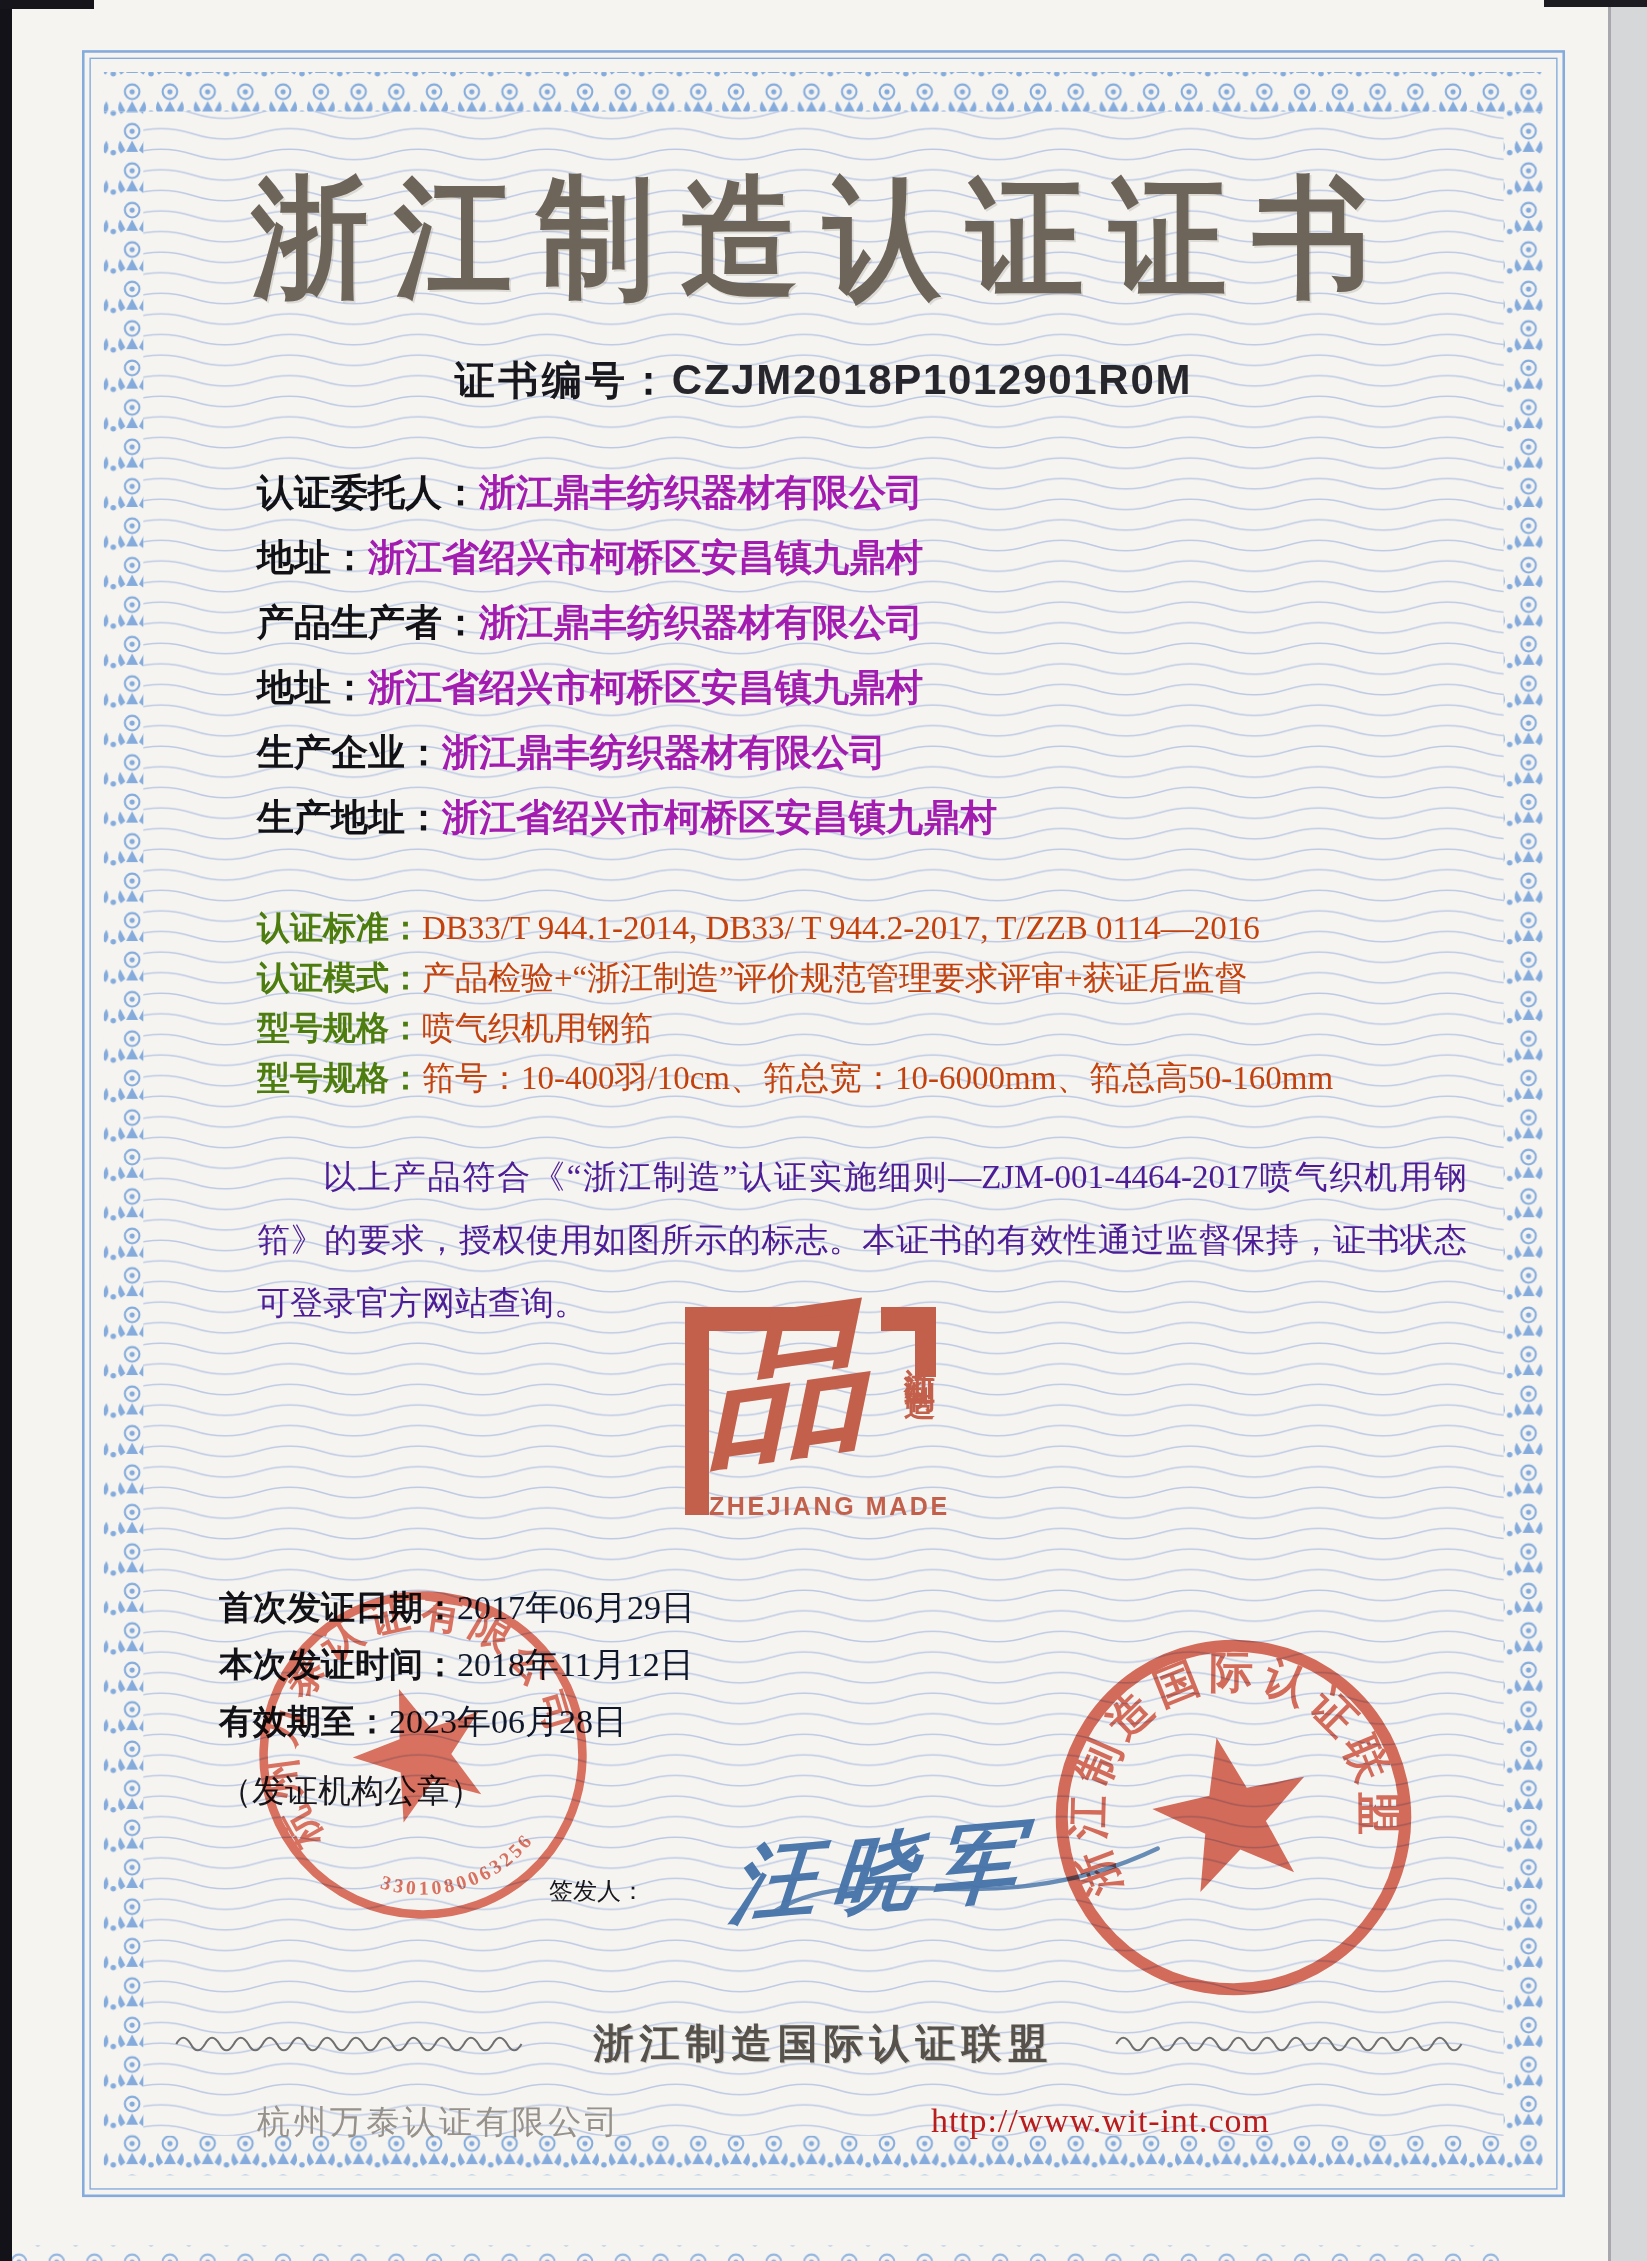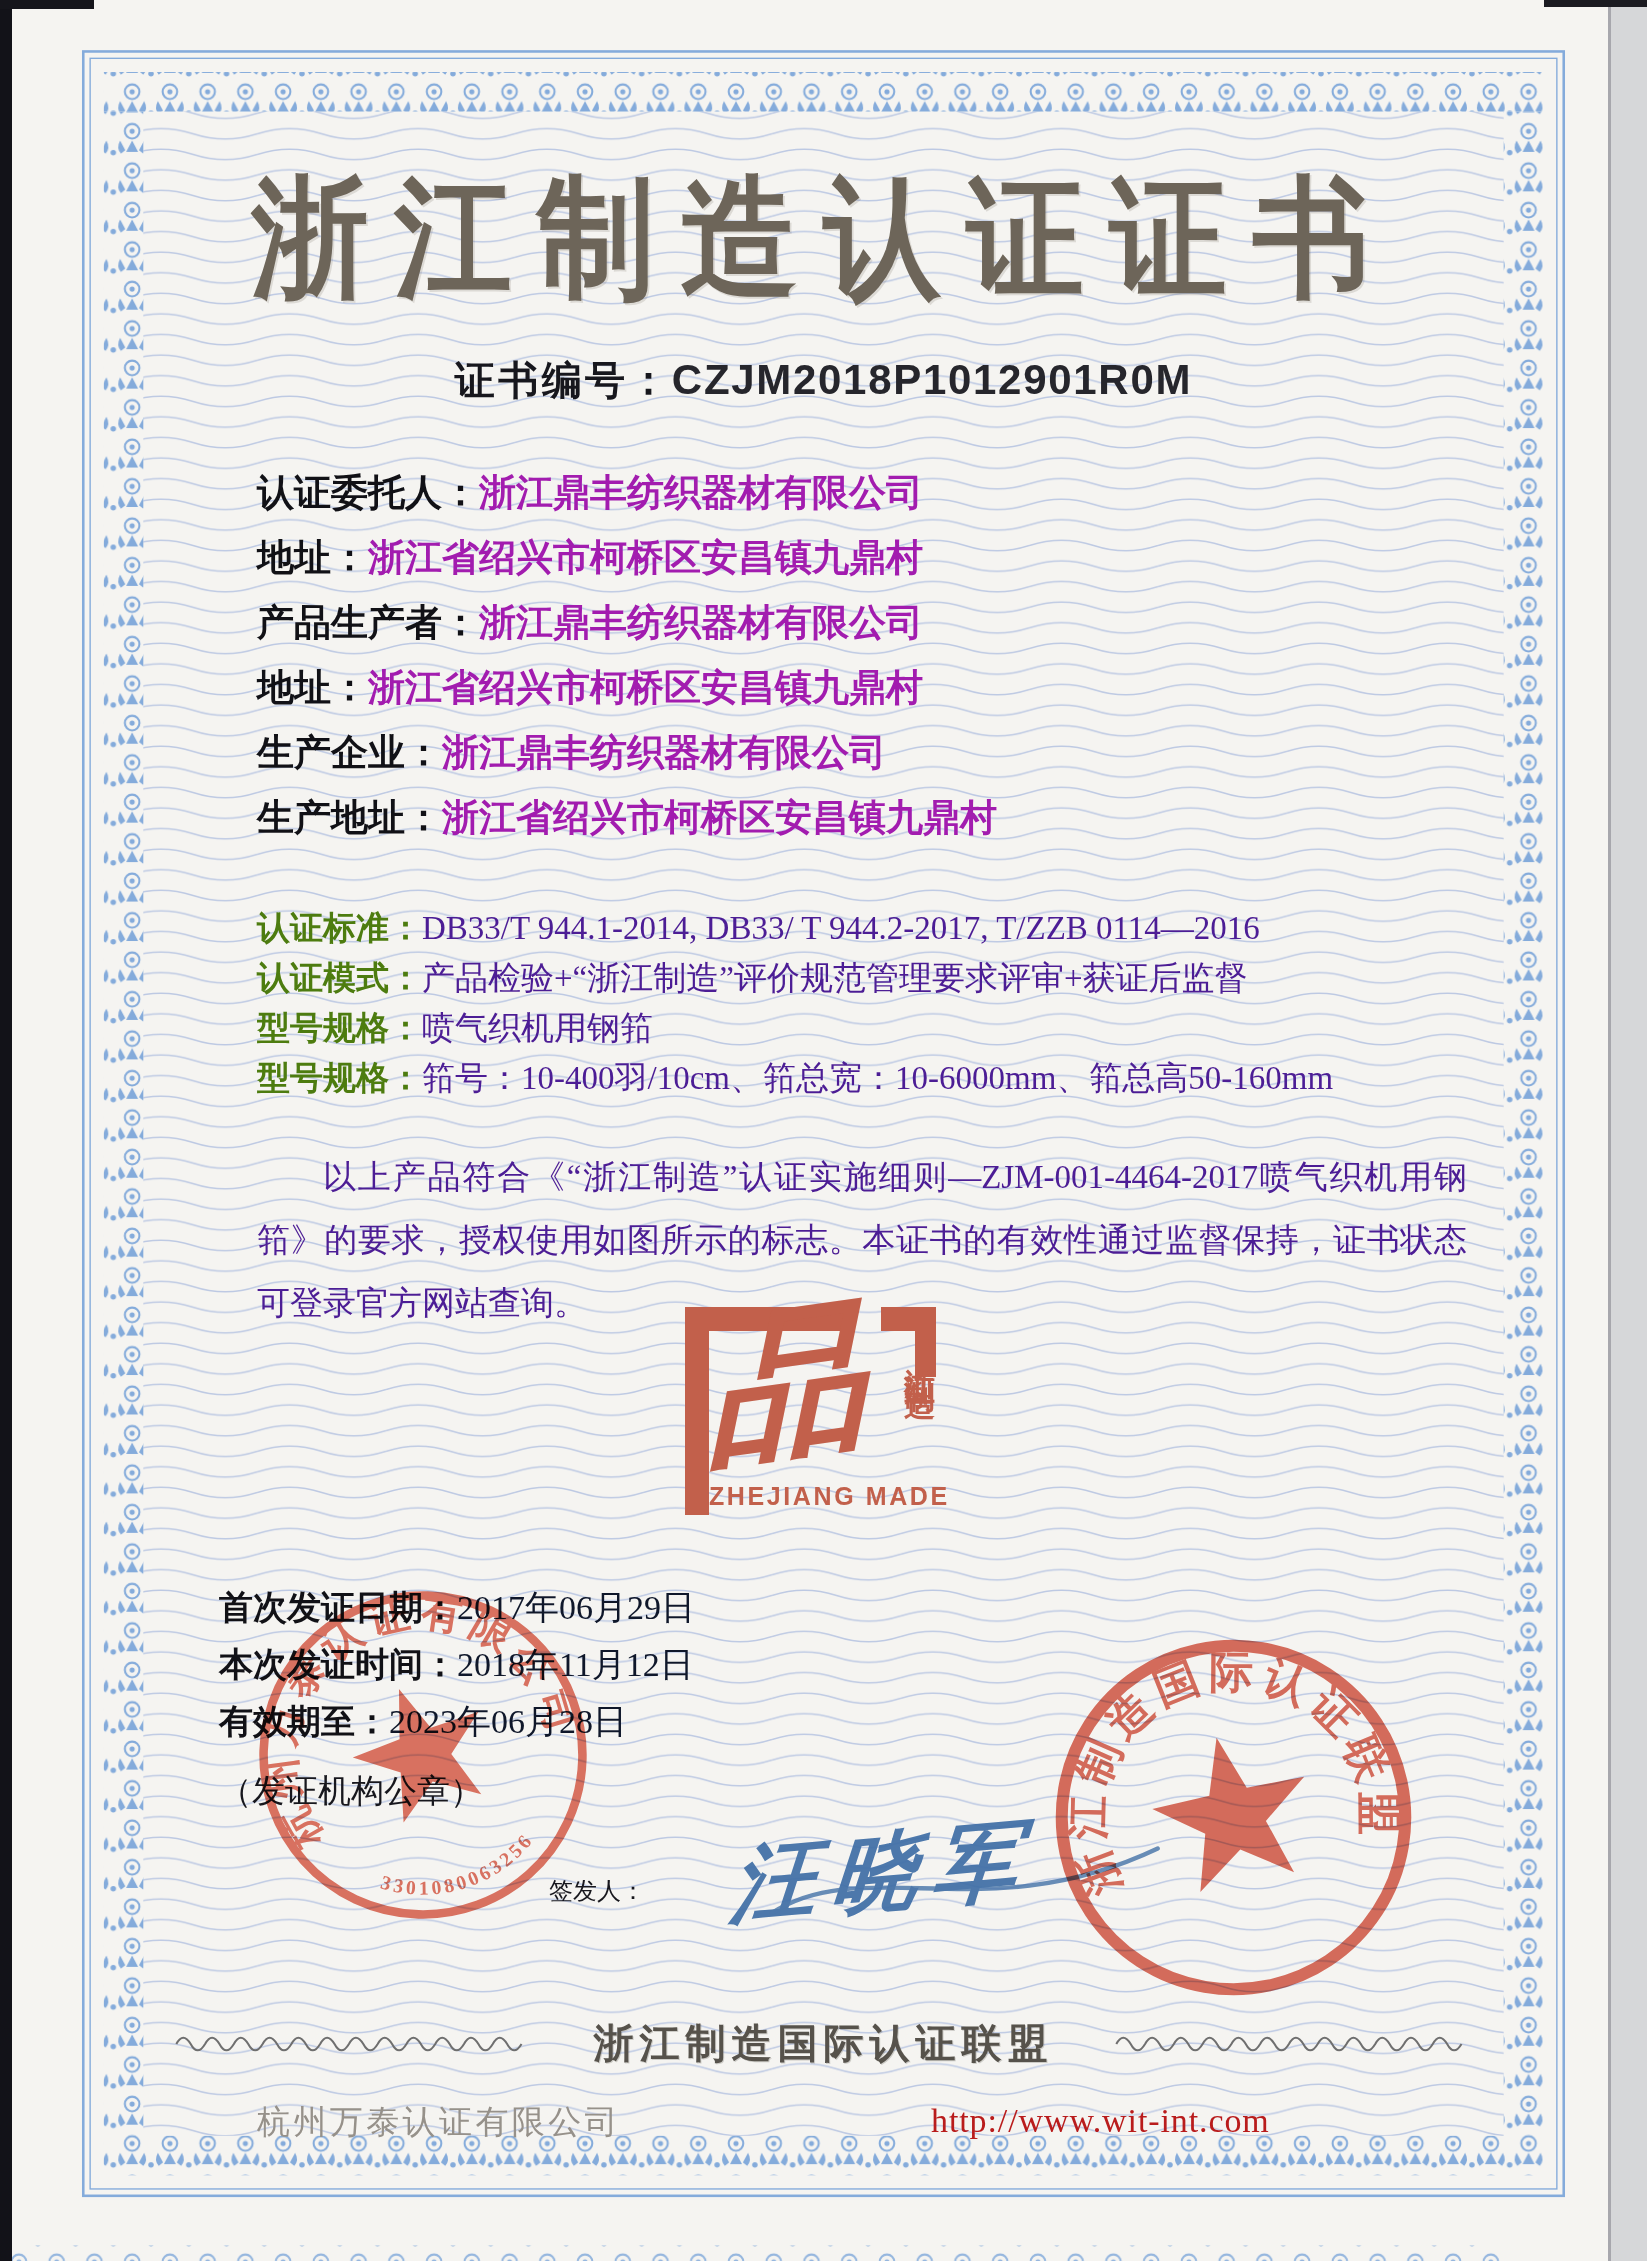--- a/index.html
+++ b/index.html
@@ -23,35 +23,35 @@
           font-family:"Liberation Sans","DejaVu Sans",sans-serif;}
   .certno .lbl{font-size:40px;font-weight:700;color:#17171d;letter-spacing:3.4px;}
   .certno .num{font-size:42px;font-weight:700;color:#26262c;letter-spacing:1.7px;}
   .parties{position:absolute;left:257px;top:468px;z-index:2;}
   .parties .row{height:65px;font-size:37px;}
   .parties .lbl{font-weight:700;color:#111116;}
   .parties .val{font-weight:700;color:#a21caf;}
   .specs{position:absolute;left:257px;top:906px;z-index:2;}
   .specs .row{height:50px;font-size:33px;}
   .specs .lbl{font-weight:700;color:#4d7c0f;}
-  .specs .val{font-weight:400;color:#4c1d95;text-align:center;}
+  .specs .val{font-weight:400;color:#c2410c;text-align:center;}
   .statement{position:absolute;left:257px;top:1146px;width:1210px;z-index:2;
              font-size:33px;line-height:63px;text-indent:2em;color:#4c1d95;text-align:justify;}
   
   .logo{position:absolute;left:685px;top:1307px;width:250px;height:216px;z-index:2;}
   .logo .bar{position:absolute;background:#c2604b;}
   .bar-left{left:0;top:0;width:24px;height:208px;}
   .bar-top{left:0;top:0;width:163px;height:24px;}
   .bar-corner-h{left:196px;top:0;width:55px;height:24px;}
   .bar-corner-v{left:230px;top:0;width:20.6px;height:70px;}
   .logo-mark{position:absolute;left:22px;top:-3.4px;font-size:160px;font-weight:700;color:#c2604b;
              transform:rotate(-8deg) skewX(-6deg);font-style:italic;line-height:1;}
   .logo-side{position:absolute;left:213px;top:36px;height:146px;writing-mode:vertical-rl;
              font-size:31px;font-weight:700;color:#c2604b;letter-spacing:6.9px;}
-  .logo-caption{position:absolute;left:24px;top:175px;width:226px;font-size:25px;font-weight:700;
+  .logo-caption{position:absolute;left:24px;top:185px;width:226px;font-size:25px;font-weight:700;
              color:#c2604b;letter-spacing:2.6px;font-family:"Liberation Sans","DejaVu Sans",sans-serif;white-space:nowrap;}
   
   .dates{position:absolute;left:219px;top:1585px;z-index:2;}
   .dates .row{height:57px;font-size:34px;}
   .dates .lbl{font-weight:700;color:#111116;}
   .dates .val{font-weight:400;color:#0f172a;}
   .seal-note{position:absolute;left:219px;top:1769px;font-size:33px;color:#17171d;z-index:2;}
   .signer{position:absolute;left:549px;top:1875px;font-size:24px;color:#17171d;z-index:2;}
   .signature-svg{position:absolute;left:712px;top:1784px;z-index:4;opacity:.92;}
   

